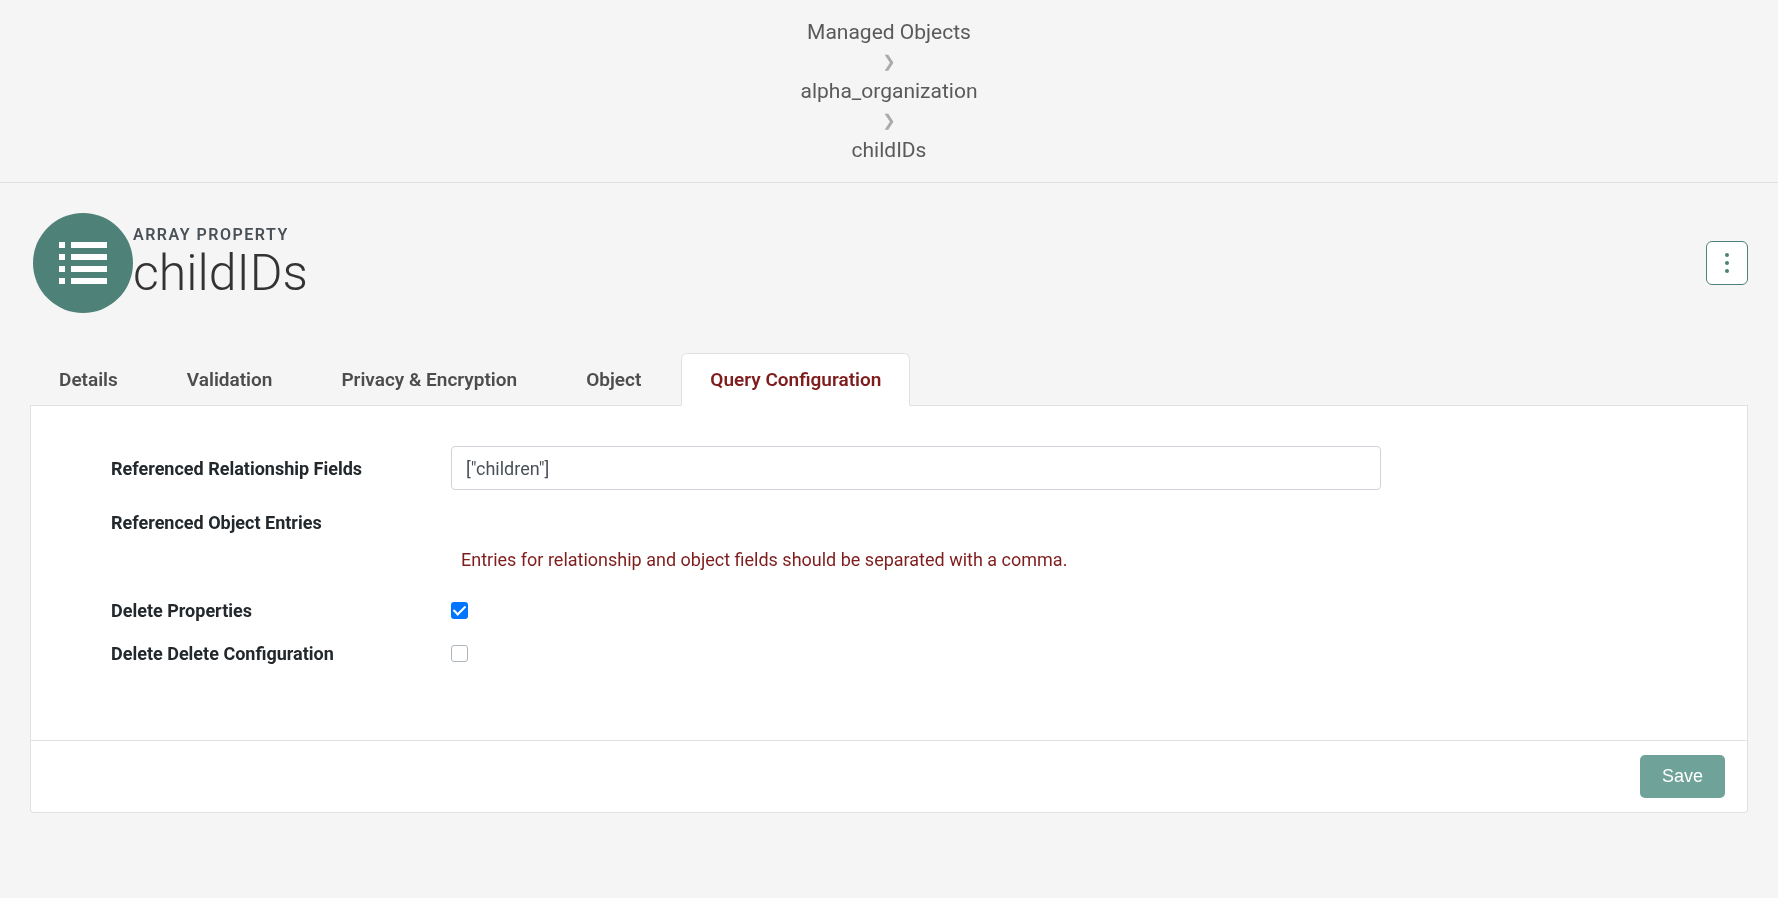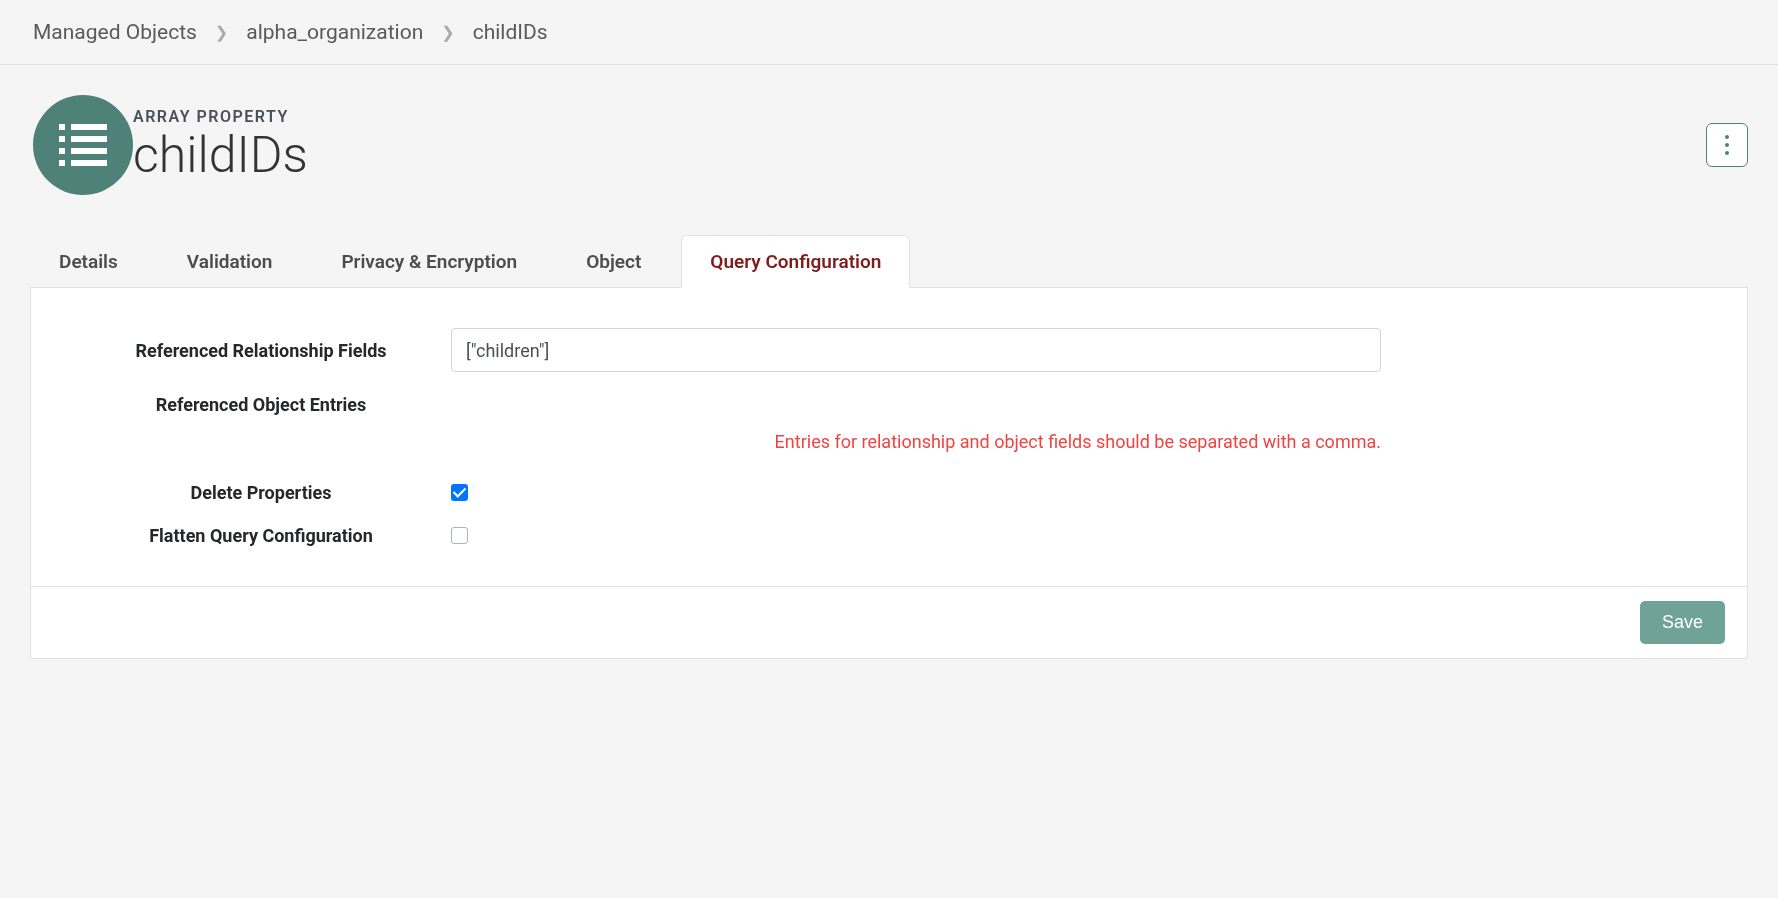--- a/index.html
+++ b/index.html
@@ -11,23 +11,24 @@
       font-family: -apple-system, BlinkMacSystemFont, "Segoe UI", Roboto, Helvetica, Arial, sans-serif;
       background: #f5f5f5;
       color: #333;
     }
     .breadcrumb {
       padding: 20px 33px;
       font-size: 21px;
       color: #5a5a5a;
       display: flex;
       align-items: center;
-      gap: 18px;
+      gap: 8px;
       border-bottom: 1px solid #e0e0e0;
       background: #f5f5f5;
+      flex-direction: column;
     }
     .breadcrumb a {
       color: #5a5a5a;
       text-decoration: none;
       cursor: pointer;
     }
     .breadcrumb .chevron {
       color: #aaa;
       font-size: 16px;
     }
@@ -148,21 +149,21 @@
       display: flex;
       align-items: center;
       margin-bottom: 22px;
     }
     .form-row.help {
       margin-top: -6px;
       margin-bottom: 30px;
     }
     .form-label {
       width: 340px;
-      text-align: center;
+      text-align: left;
       font-size: 18px;
       font-weight: 700;
       color: #23282c;
       padding-right: 40px;
       flex-shrink: 0;
     }
     .form-control-wrap {
       flex: 1;
       max-width: 930px;
     }
@@ -171,23 +172,22 @@
       height: 44px;
       border: 1px solid #ced4da;
       border-radius: 4px;
       padding: 0 14px;
       font-size: 18px;
       color: #495057;
       font-family: inherit;
     }
     .help-text {
       font-size: 18px;
-      color: #ef4444;
+      color: #7f1d1d;
       padding-left: 10px;
-      text-align: right;
     }
     .checkbox-wrap {
       display: flex;
       align-items: center;
     }
     input[type="checkbox"] {
       width: 17px;
       height: 17px;
       cursor: pointer;
     }
@@ -218,20 +218,21 @@
       background: #fff;
       border: 1px solid #adb5bd;
       border-radius: 3px;
       cursor: pointer;
     }
     .panel-footer {
       border-top: 1px solid #dee2e6;
       padding: 14px 22px;
       display: flex;
       justify-content: flex-end;
+      margin-top: 36px;
     }
     .save-button {
       background: #6fa299;
       color: #fff;
       border: none;
       border-radius: 5px;
       padding: 11px 22px;
       font-size: 18px;
       font-weight: 500;
       cursor: pointer;
@@ -312,21 +313,21 @@
       </div>
 
       <div class="form-row">
         <div class="form-label">Delete Properties</div>
         <div class="form-control-wrap checkbox-wrap">
           <input type="checkbox" class="checkbox-checked" checked="" style="">
         </div>
       </div>
 
       <div class="form-row" style="margin-bottom:0;">
-        <div class="form-label">Flatten Query Configuration</div>
+        <div class="form-label">Delete Delete Configuration</div>
         <div class="form-control-wrap checkbox-wrap">
           <input type="checkbox" class="checkbox-unchecked" style="">
         </div>
       </div>
     </div>
     <div class="panel-footer">
       <button class="save-button">Save</button>
     </div>
   </div>
 </div>

